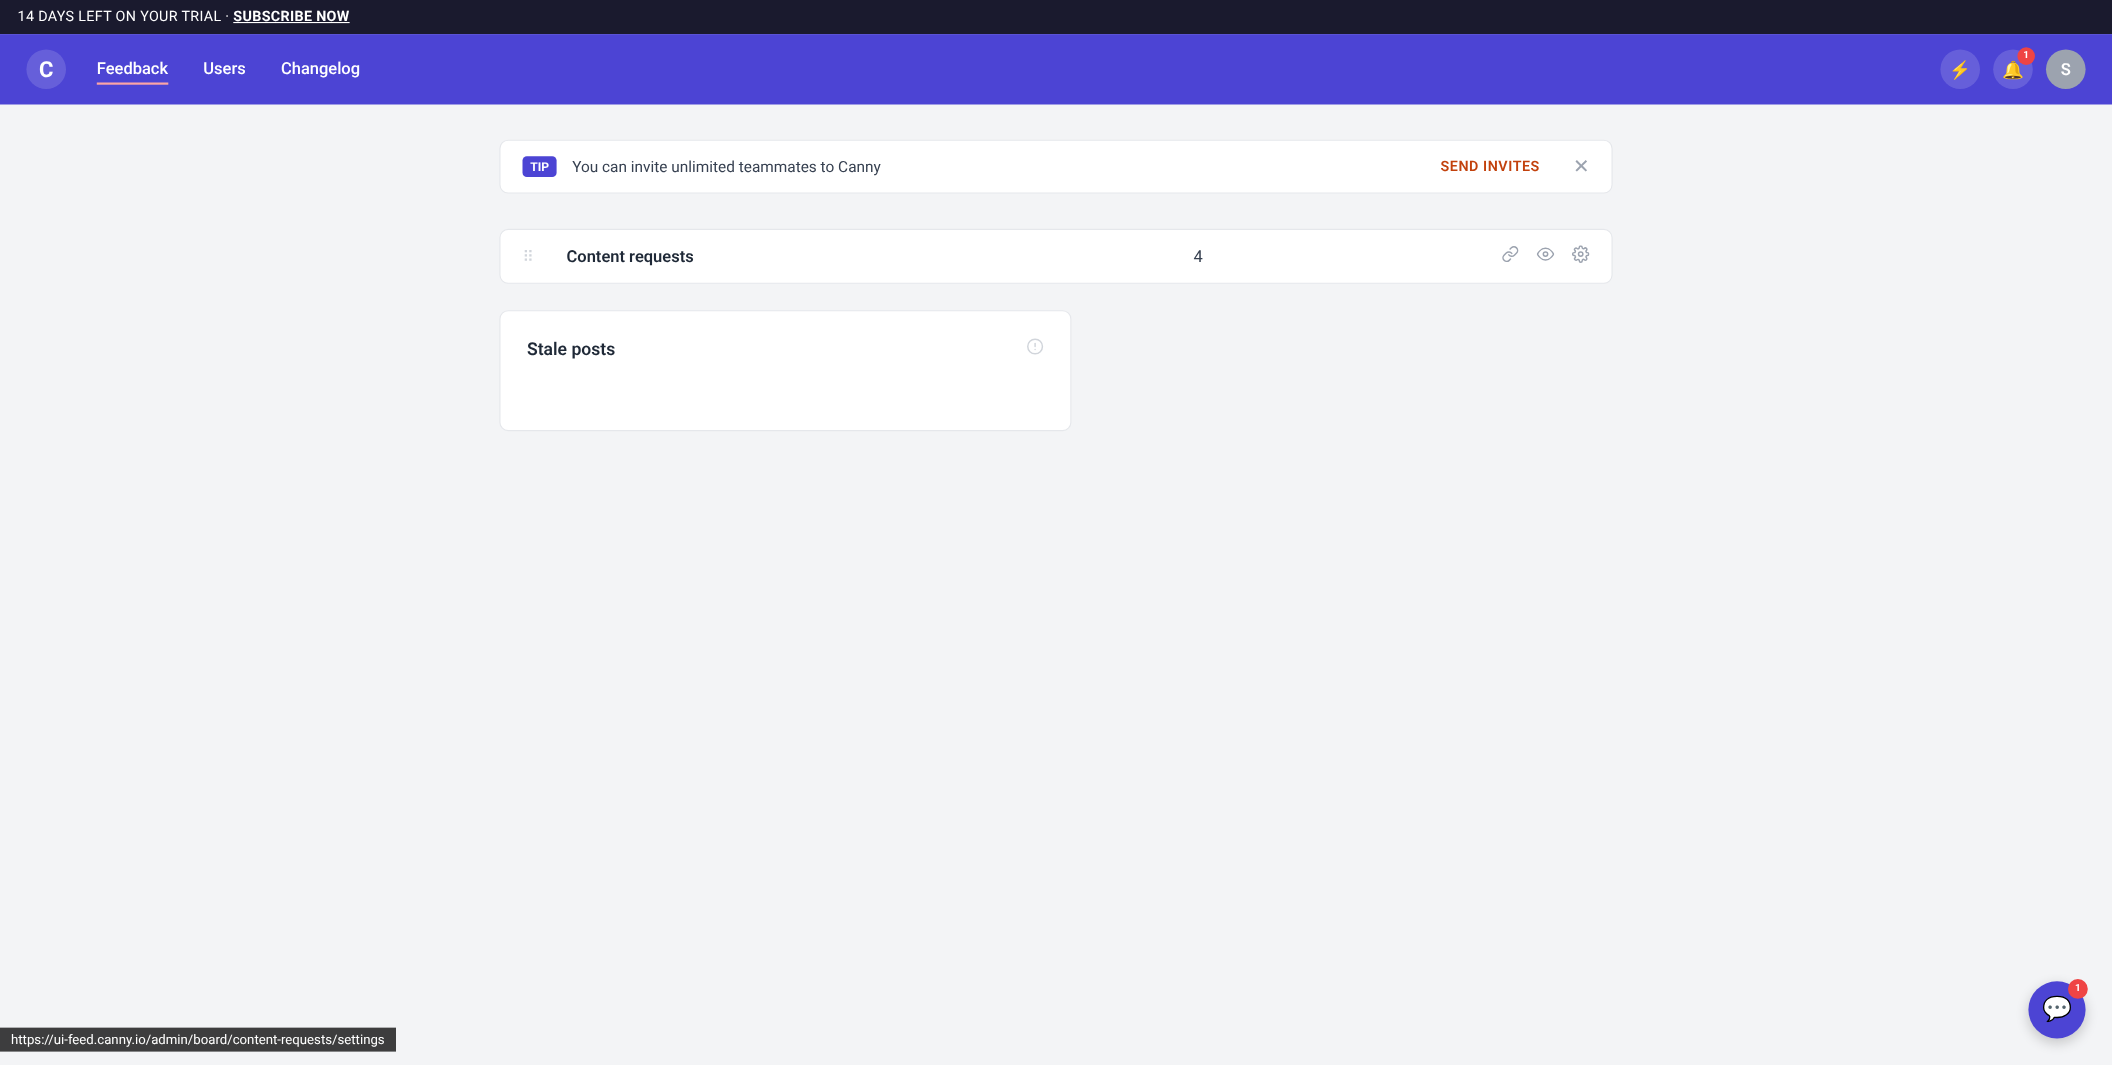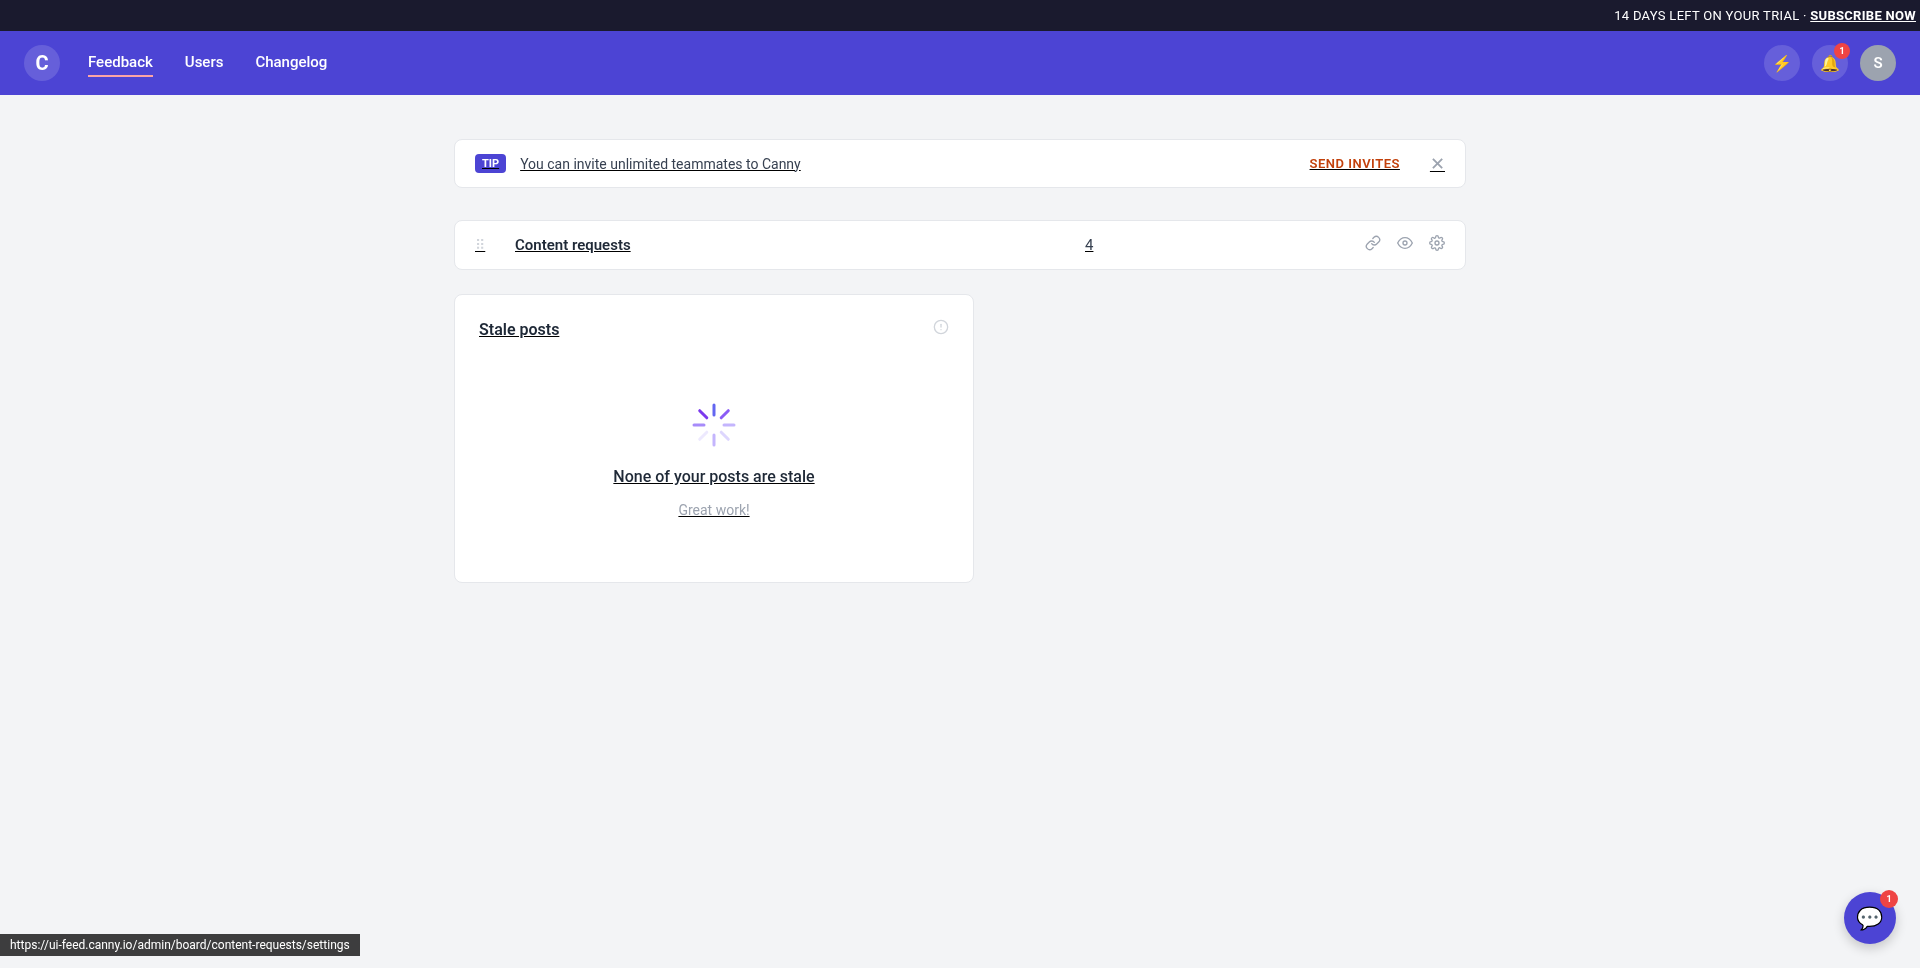--- a/index.html
+++ b/index.html
@@ -2,22 +2,22 @@
 <html><head>
   <meta charset="utf-8">
   <style>
     * { box-sizing: border-box; margin: 0; padding: 0; }
     body { font-family: -apple-system, BlinkMacSystemFont, 'Segoe UI', Roboto, sans-serif; background: #f3f4f6; }
 
     
     .trial-banner {
       background: #1a1a2e;
       color: #fff;
-      text-align: right;
-      padding: 8px 4px;
+      text-align: left;
+      padding: 8px 16px;
       font-size: 13px;
       letter-spacing: 0.3px;
     }
     .trial-banner a {
       color: #fff;
       font-weight: 700;
       text-decoration: underline;
       cursor: pointer;
     }
 
@@ -102,23 +102,22 @@
       justify-content: center;
       color: #fff;
       font-size: 15px;
       font-weight: 600;
       cursor: pointer;
     }
 
     
     .main {
       max-width: 1060px;
-      margin: 12px auto;
+      margin: 0 auto;
       padding: 32px 24px;
-      text-decoration: underline;
     }
 
     
     .tip-banner {
       background: #fff;
       border: 1px solid #e5e7eb;
       border-radius: 8px;
       display: flex;
       align-items: center;
       padding: 14px 20px;
@@ -403,36 +402,20 @@
     <div class="stale-posts-header">
       <h3 class="stale-posts-title">Stale posts</h3>
       <span class="stale-info-icon">
         <svg width="16" height="16" viewBox="0 0 24 24" fill="none" stroke="currentColor" stroke-width="2" stroke-linecap="round" stroke-linejoin="round">
           <circle cx="12" cy="12" r="10"></circle>
           <line x1="12" y1="8" x2="12" y2="12"></line>
           <line x1="12" y1="16" x2="12.01" y2="16"></line>
         </svg>
       </span>
     </div>
-    <div class="stale-empty">
-
-      <svg class="spinner-icon" viewBox="0 0 52 52" fill="none">
-
-        <line x1="26" y1="6" x2="26" y2="16" stroke="#6366f1" stroke-width="3" stroke-linecap="round"></line>
-        <line x1="26" y1="36" x2="26" y2="46" stroke="#c4b5fd" stroke-width="3" stroke-linecap="round"></line>
-        <line x1="6" y1="26" x2="16" y2="26" stroke="#a78bfa" stroke-width="3" stroke-linecap="round"></line>
-        <line x1="36" y1="26" x2="46" y2="26" stroke="#c4b5fd" stroke-width="3" stroke-linecap="round"></line>
-        <line x1="11.7" y1="11.7" x2="18.8" y2="18.8" stroke="#7c3aed" stroke-width="3" stroke-linecap="round"></line>
-        <line x1="33.2" y1="33.2" x2="40.3" y2="40.3" stroke="#ddd6fe" stroke-width="3" stroke-linecap="round"></line>
-        <line x1="40.3" y1="11.7" x2="33.2" y2="18.8" stroke="#8b5cf6" stroke-width="3" stroke-linecap="round"></line>
-        <line x1="18.8" y1="33.2" x2="11.7" y2="40.3" stroke="#ede9fe" stroke-width="3" stroke-linecap="round"></line>
-      </svg>
-      <p class="stale-empty-title">None of your posts are stale</p>
-      <p class="stale-empty-subtitle">Great work!</p>
-    </div>
   </div>
 
 </div>
 
 <div class="status-bar">https://ui-feed.canny.io/admin/board/content-requests/settings</div>
 
 <div class="chat-widget" style="position:fixed;bottom:24px;right:24px;">
   <span>💬</span>
   <span class="chat-badge">1</span>
 </div>

